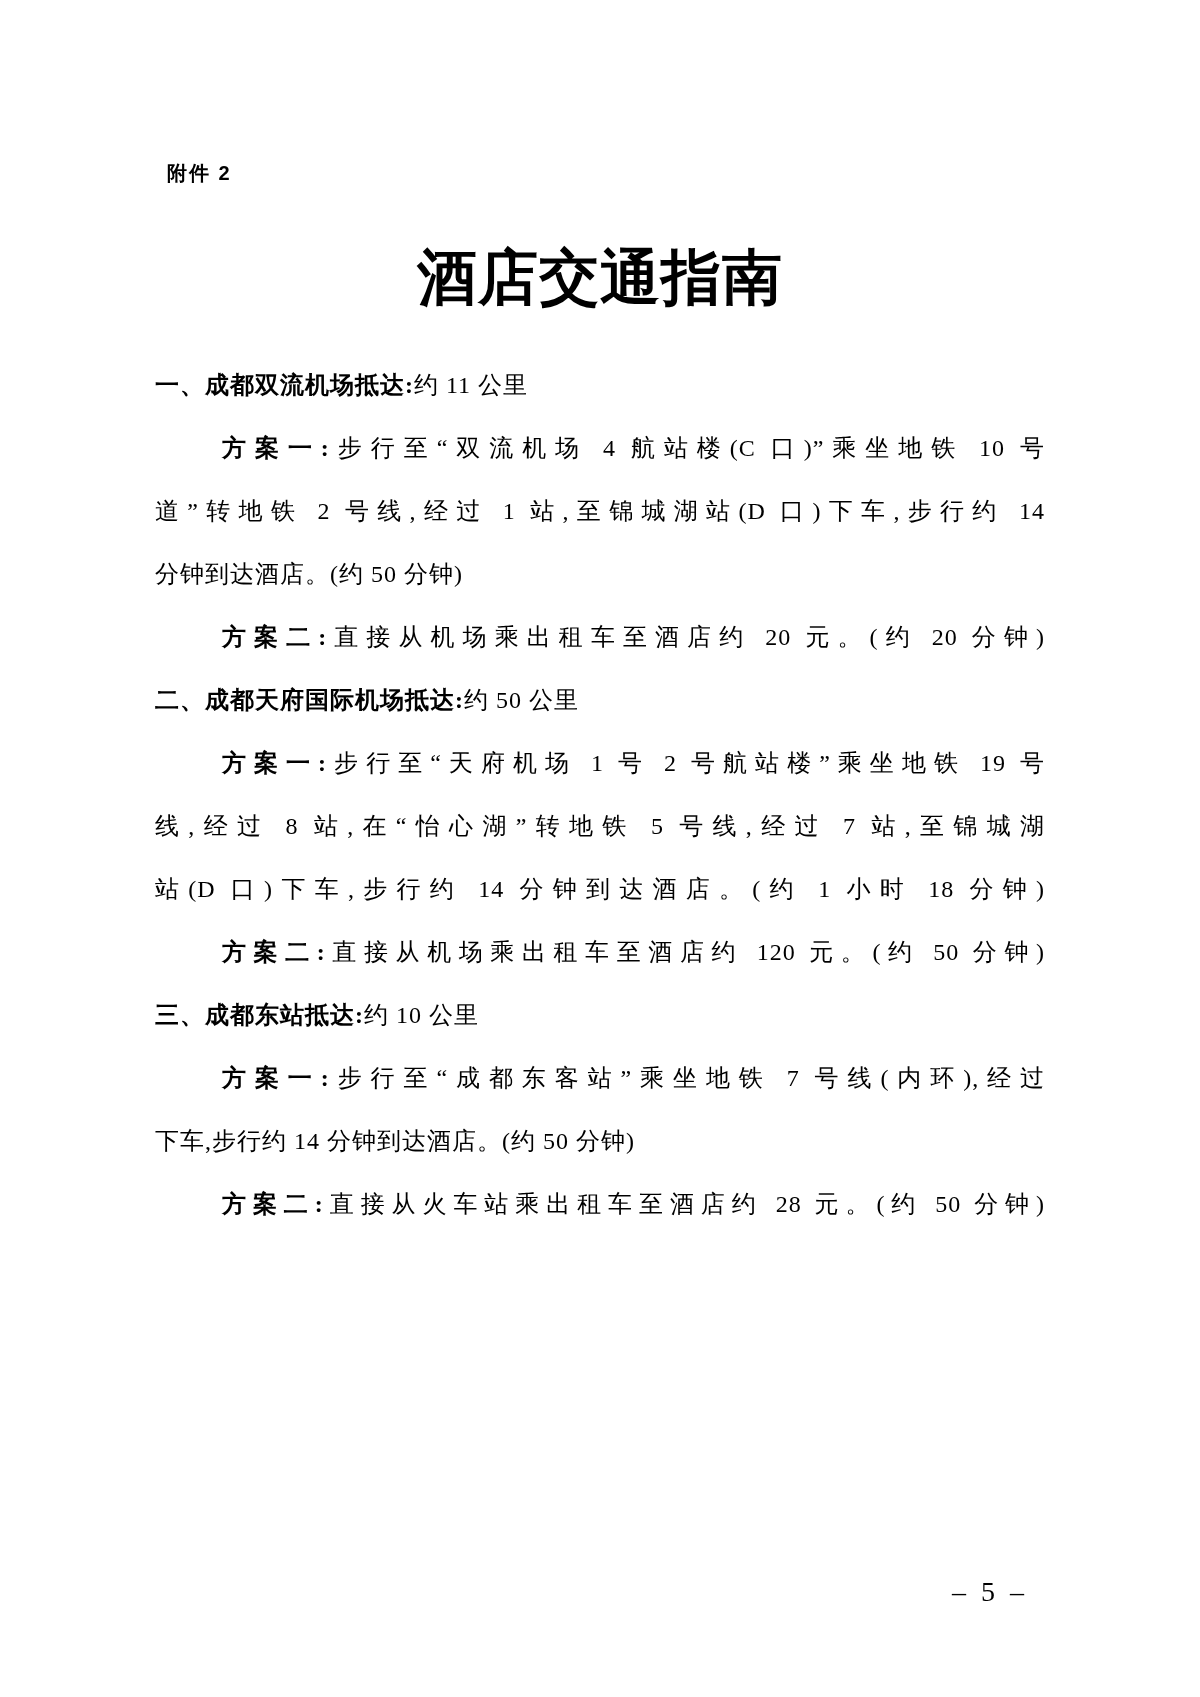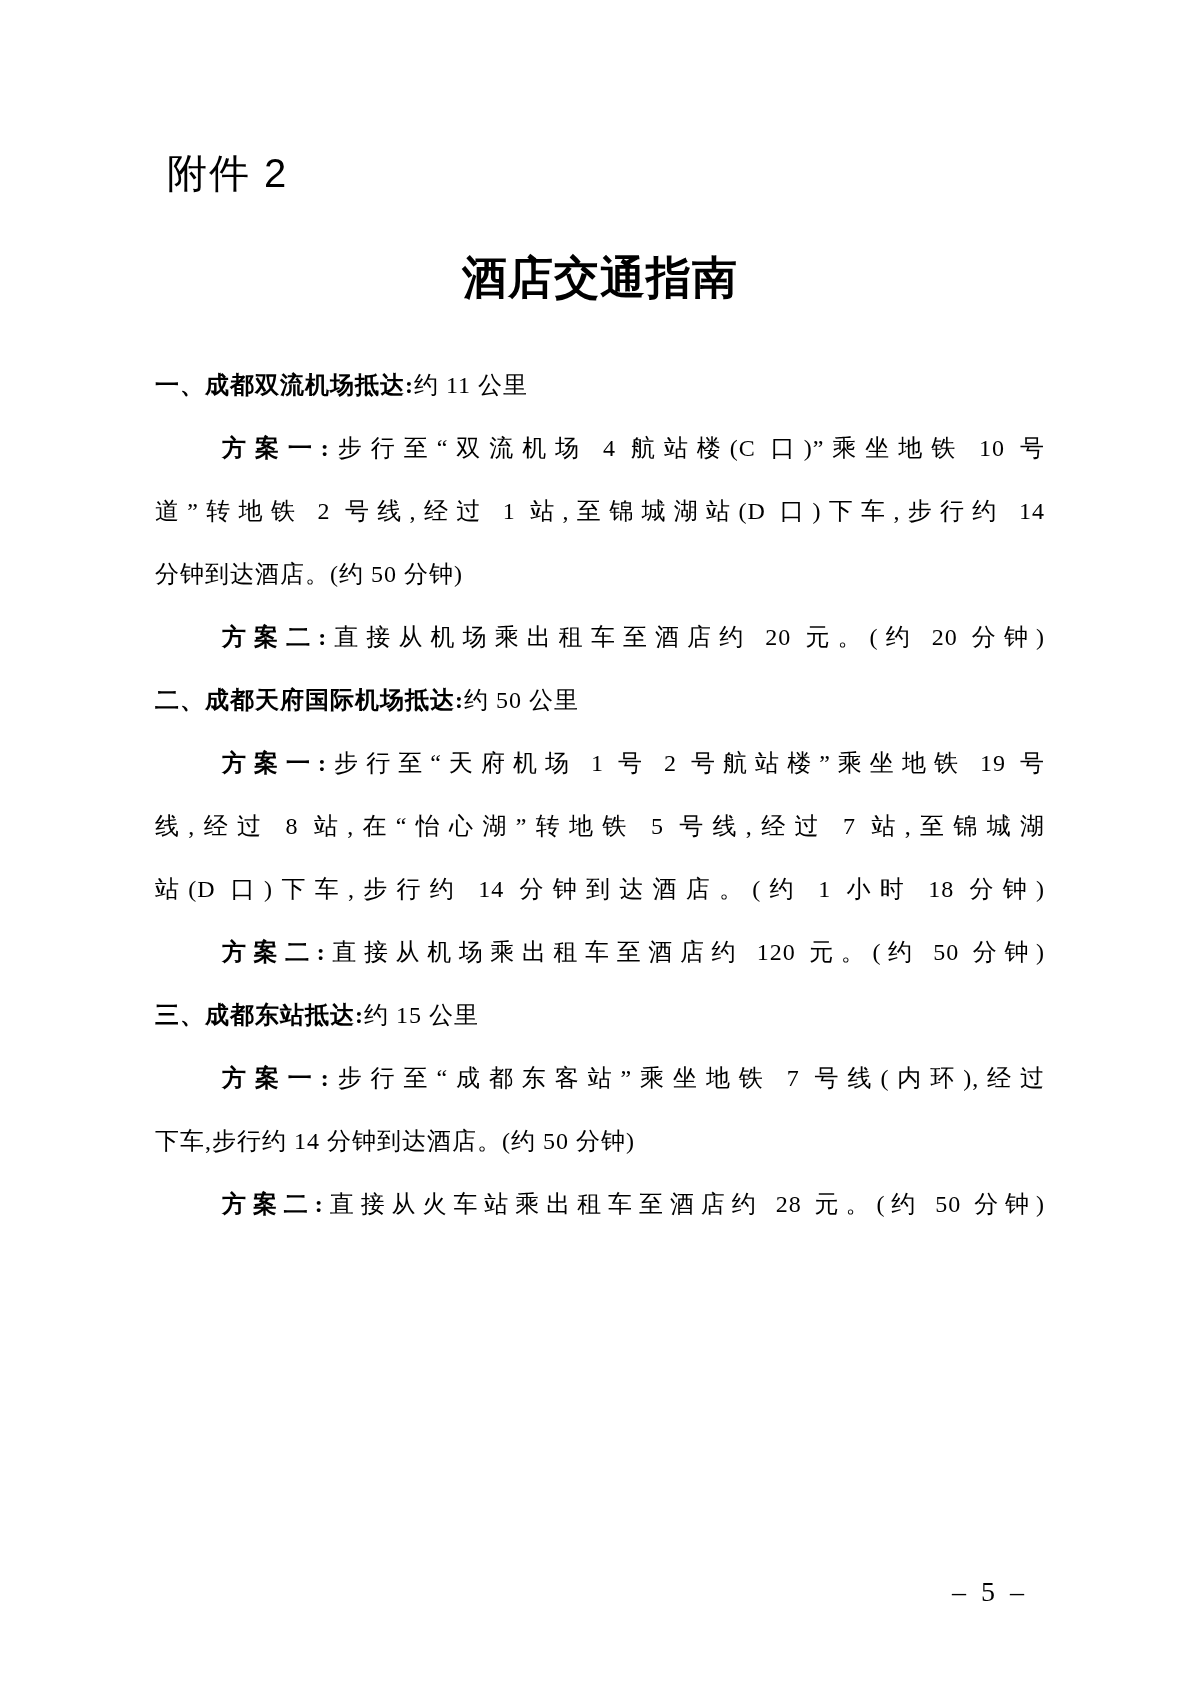--- a/index.html
+++ b/index.html
@@ -11,31 +11,32 @@
     background: #ffffff;
     color: #000000;
     font-family: "Liberation Serif", "DejaVu Serif", serif;
     overflow: hidden;
   }
   .attachment {
     position: absolute;
     left: 167px;
     top: 155px;
     font-family: "Liberation Sans", "DejaVu Sans", sans-serif;
-    font-size: 40px;
+    font-size: 20px;
     line-height: 36px;
     letter-spacing: 2px;
+    font-weight: bold;
   }
   .doc-title {
     position: absolute;
     left: 155px;
     top: 250px;
     width: 890px;
     text-align: center;
-    font-size: 45px;
+    font-size: 60px;
     line-height: 56px;
     font-weight: bold;
     letter-spacing: 1px;
   }
   .doc-body {
     position: absolute;
     left: 155px;
     top: 354px;
     width: 890px;
     font-size: 24px;
@@ -73,20 +74,20 @@
       <div class="line"><span class="seg seg-bold">一、成都双流机场抵达:</span><span class="seg">约 11 公里</span></div>
       <div class="line indent fill"><span class="seg seg-bold">方案一:</span><span class="seg">步行至“双流机场 4 航站楼(C 口)”乘坐地铁 10 号</span></div>
       <div class="line fill"><span class="seg">道”转地铁 2 号线,经过 1 站,至锦城湖站(D 口)下车,步行约 14</span></div>
       <div class="line"><span class="seg">分钟到达酒店。(约 50 分钟)</span></div>
       <div class="line indent fill"><span class="seg seg-bold">方案二:</span><span class="seg">直接从机场乘出租车至酒店约 20 元。(约 20 分钟)</span></div>
       <div class="line"><span class="seg seg-bold">二、成都天府国际机场抵达:</span><span class="seg">约 50 公里</span></div>
       <div class="line indent fill"><span class="seg seg-bold">方案一:</span><span class="seg">步行至“天府机场 1 号 2 号航站楼”乘坐地铁 19 号</span></div>
       <div class="line fill"><span class="seg">线,经过 8 站,在“怡心湖”转地铁 5 号线,经过 7 站,至锦城湖</span></div>
       <div class="line fill"><span class="seg">站(D 口)下车,步行约 14 分钟到达酒店。(约 1 小时 18 分钟)</span></div>
       <div class="line indent fill"><span class="seg seg-bold">方案二:</span><span class="seg">直接从机场乘出租车至酒店约 120 元。(约 50 分钟)</span></div>
-      <div class="line"><span class="seg seg-bold">三、成都东站抵达:</span><span class="seg">约 15 公里</span></div>
+      <div class="line"><span class="seg seg-bold">三、成都东站抵达:</span><span class="seg">约 10 公里</span></div>
       <div class="line indent fill"><span class="seg seg-bold">方案一:</span><span class="seg">步行至“成都东客站”乘坐地铁 7 号线(内环),经过</span></div>
       <div class="line"><span class="seg">下车,步行约 14 分钟到达酒店。(约 50 分钟)</span></div>
       <div class="line indent fill"><span class="seg seg-bold">方案二:</span><span class="seg">直接从火车站乘出租车至酒店约 28 元。(约 50 分钟)</span></div>
     </div>
 
   <div class="page-number">– 5 –</div>
 </div>
 
 </body></html>

